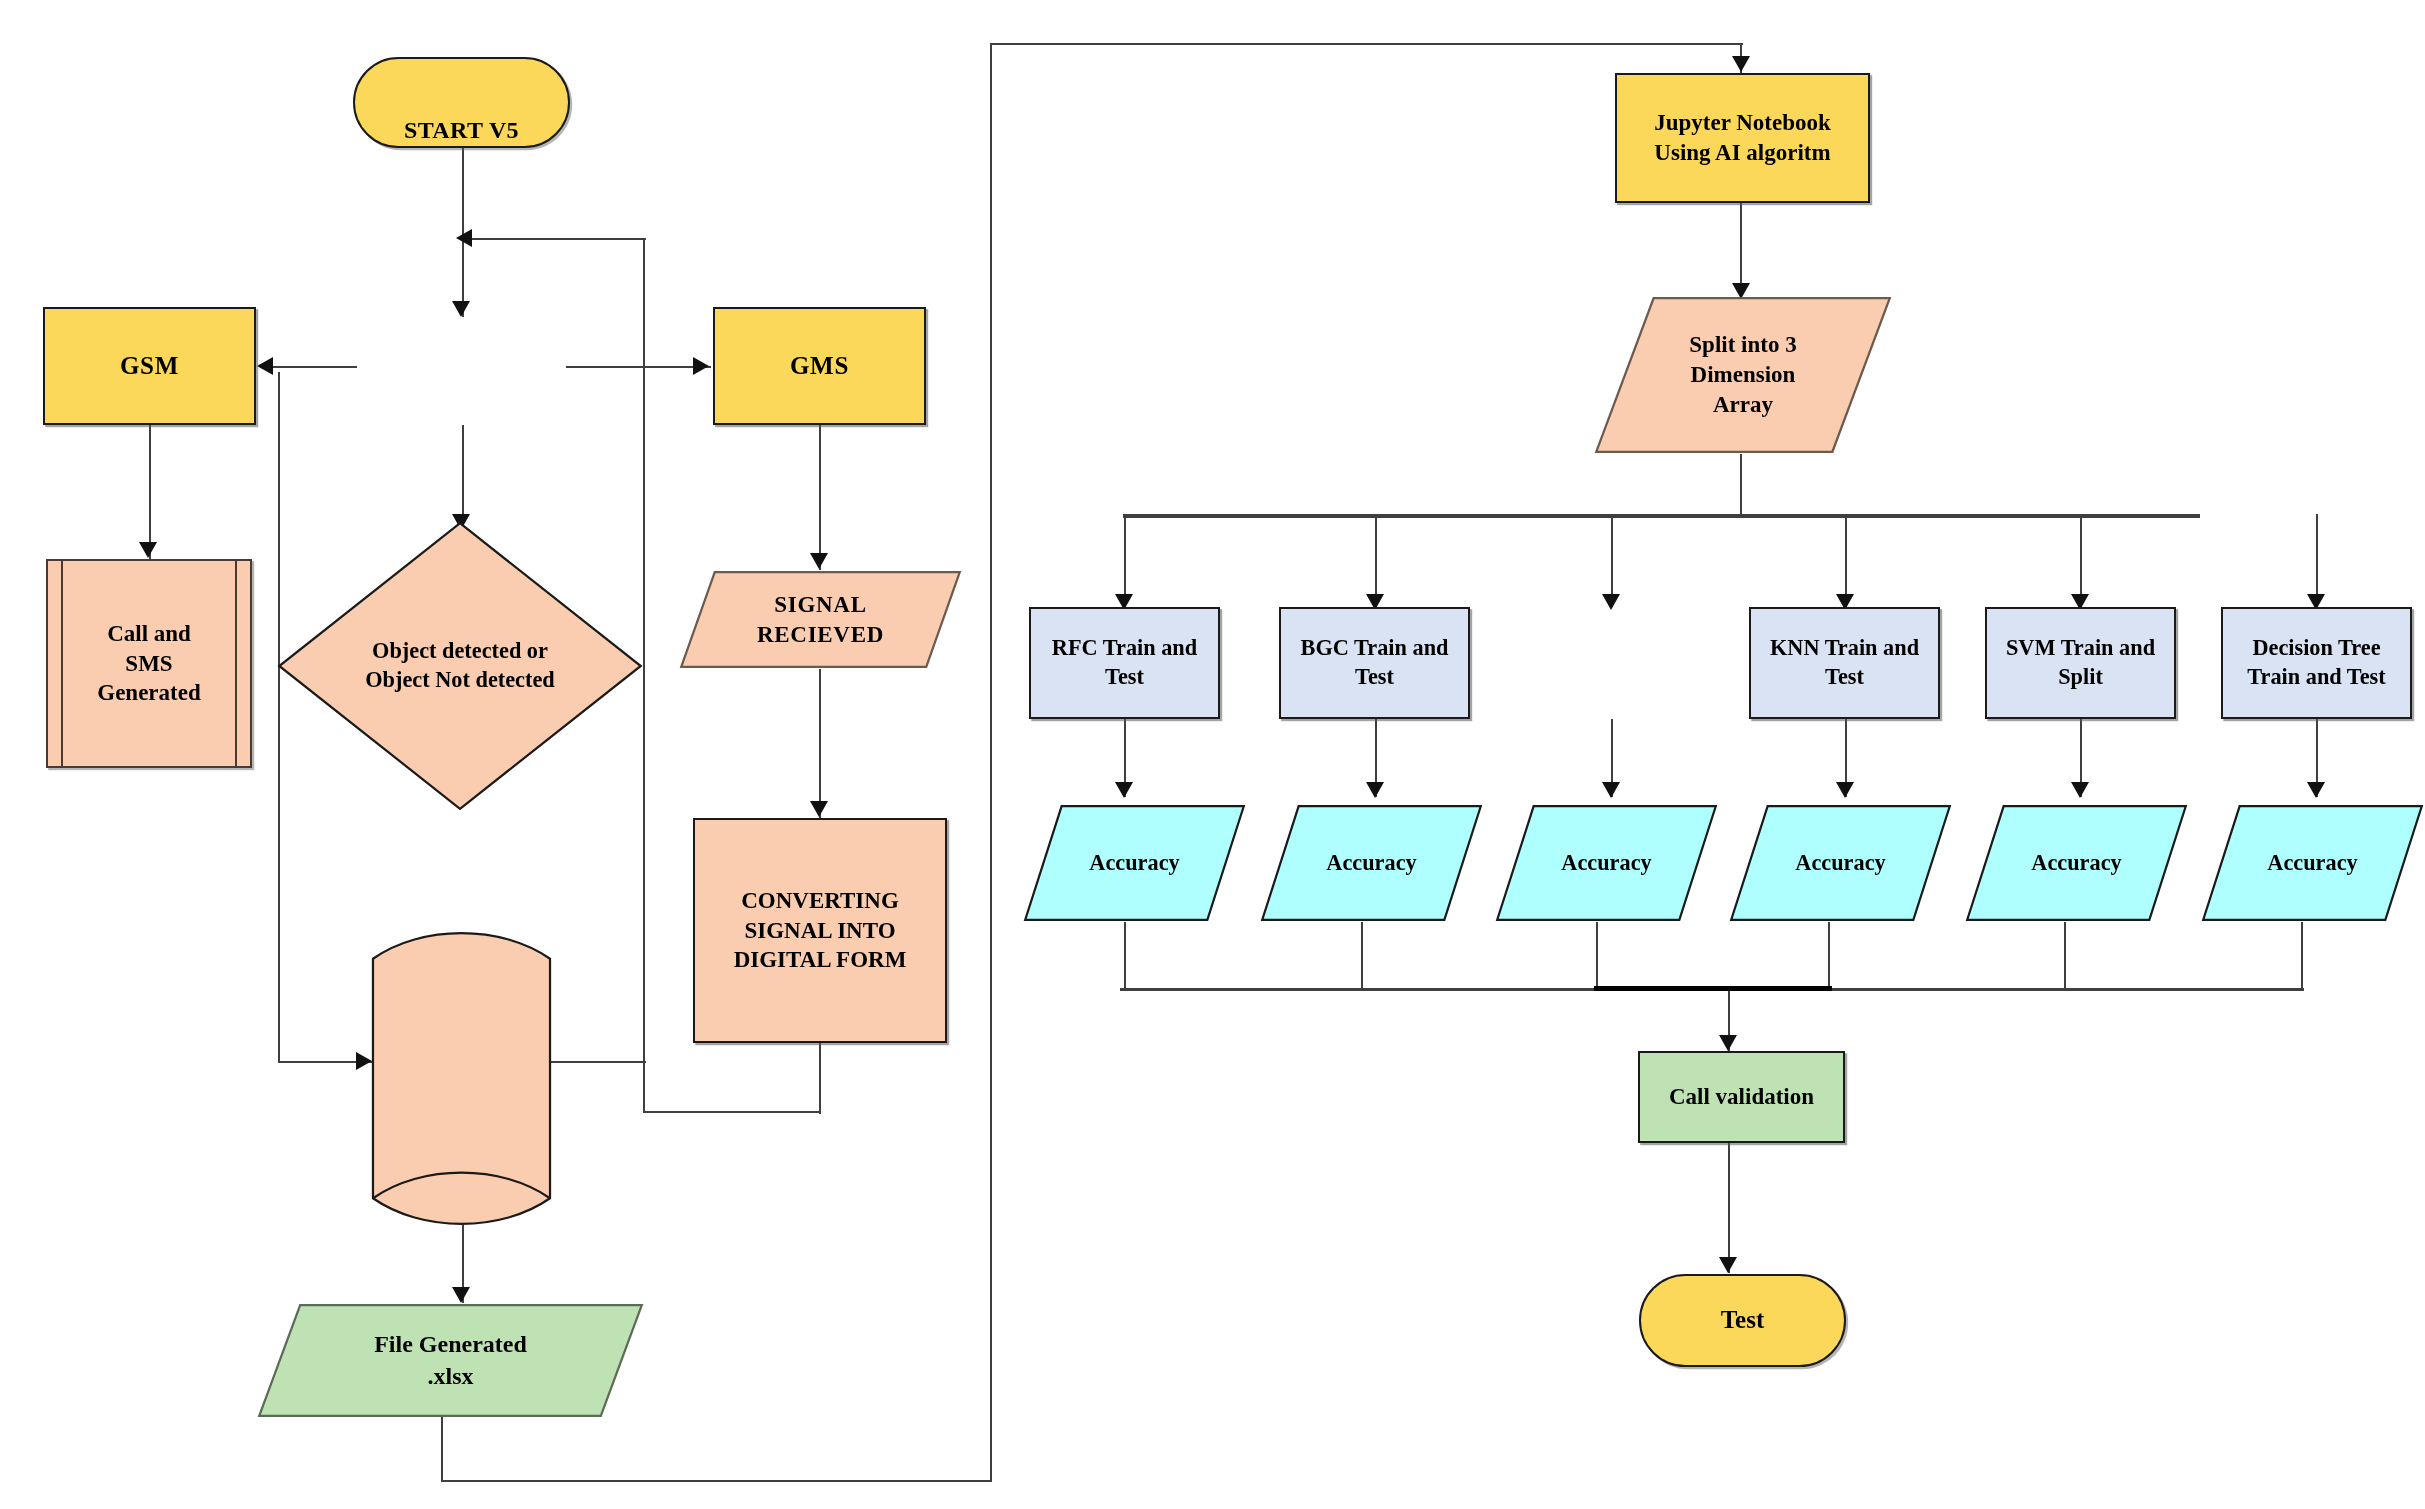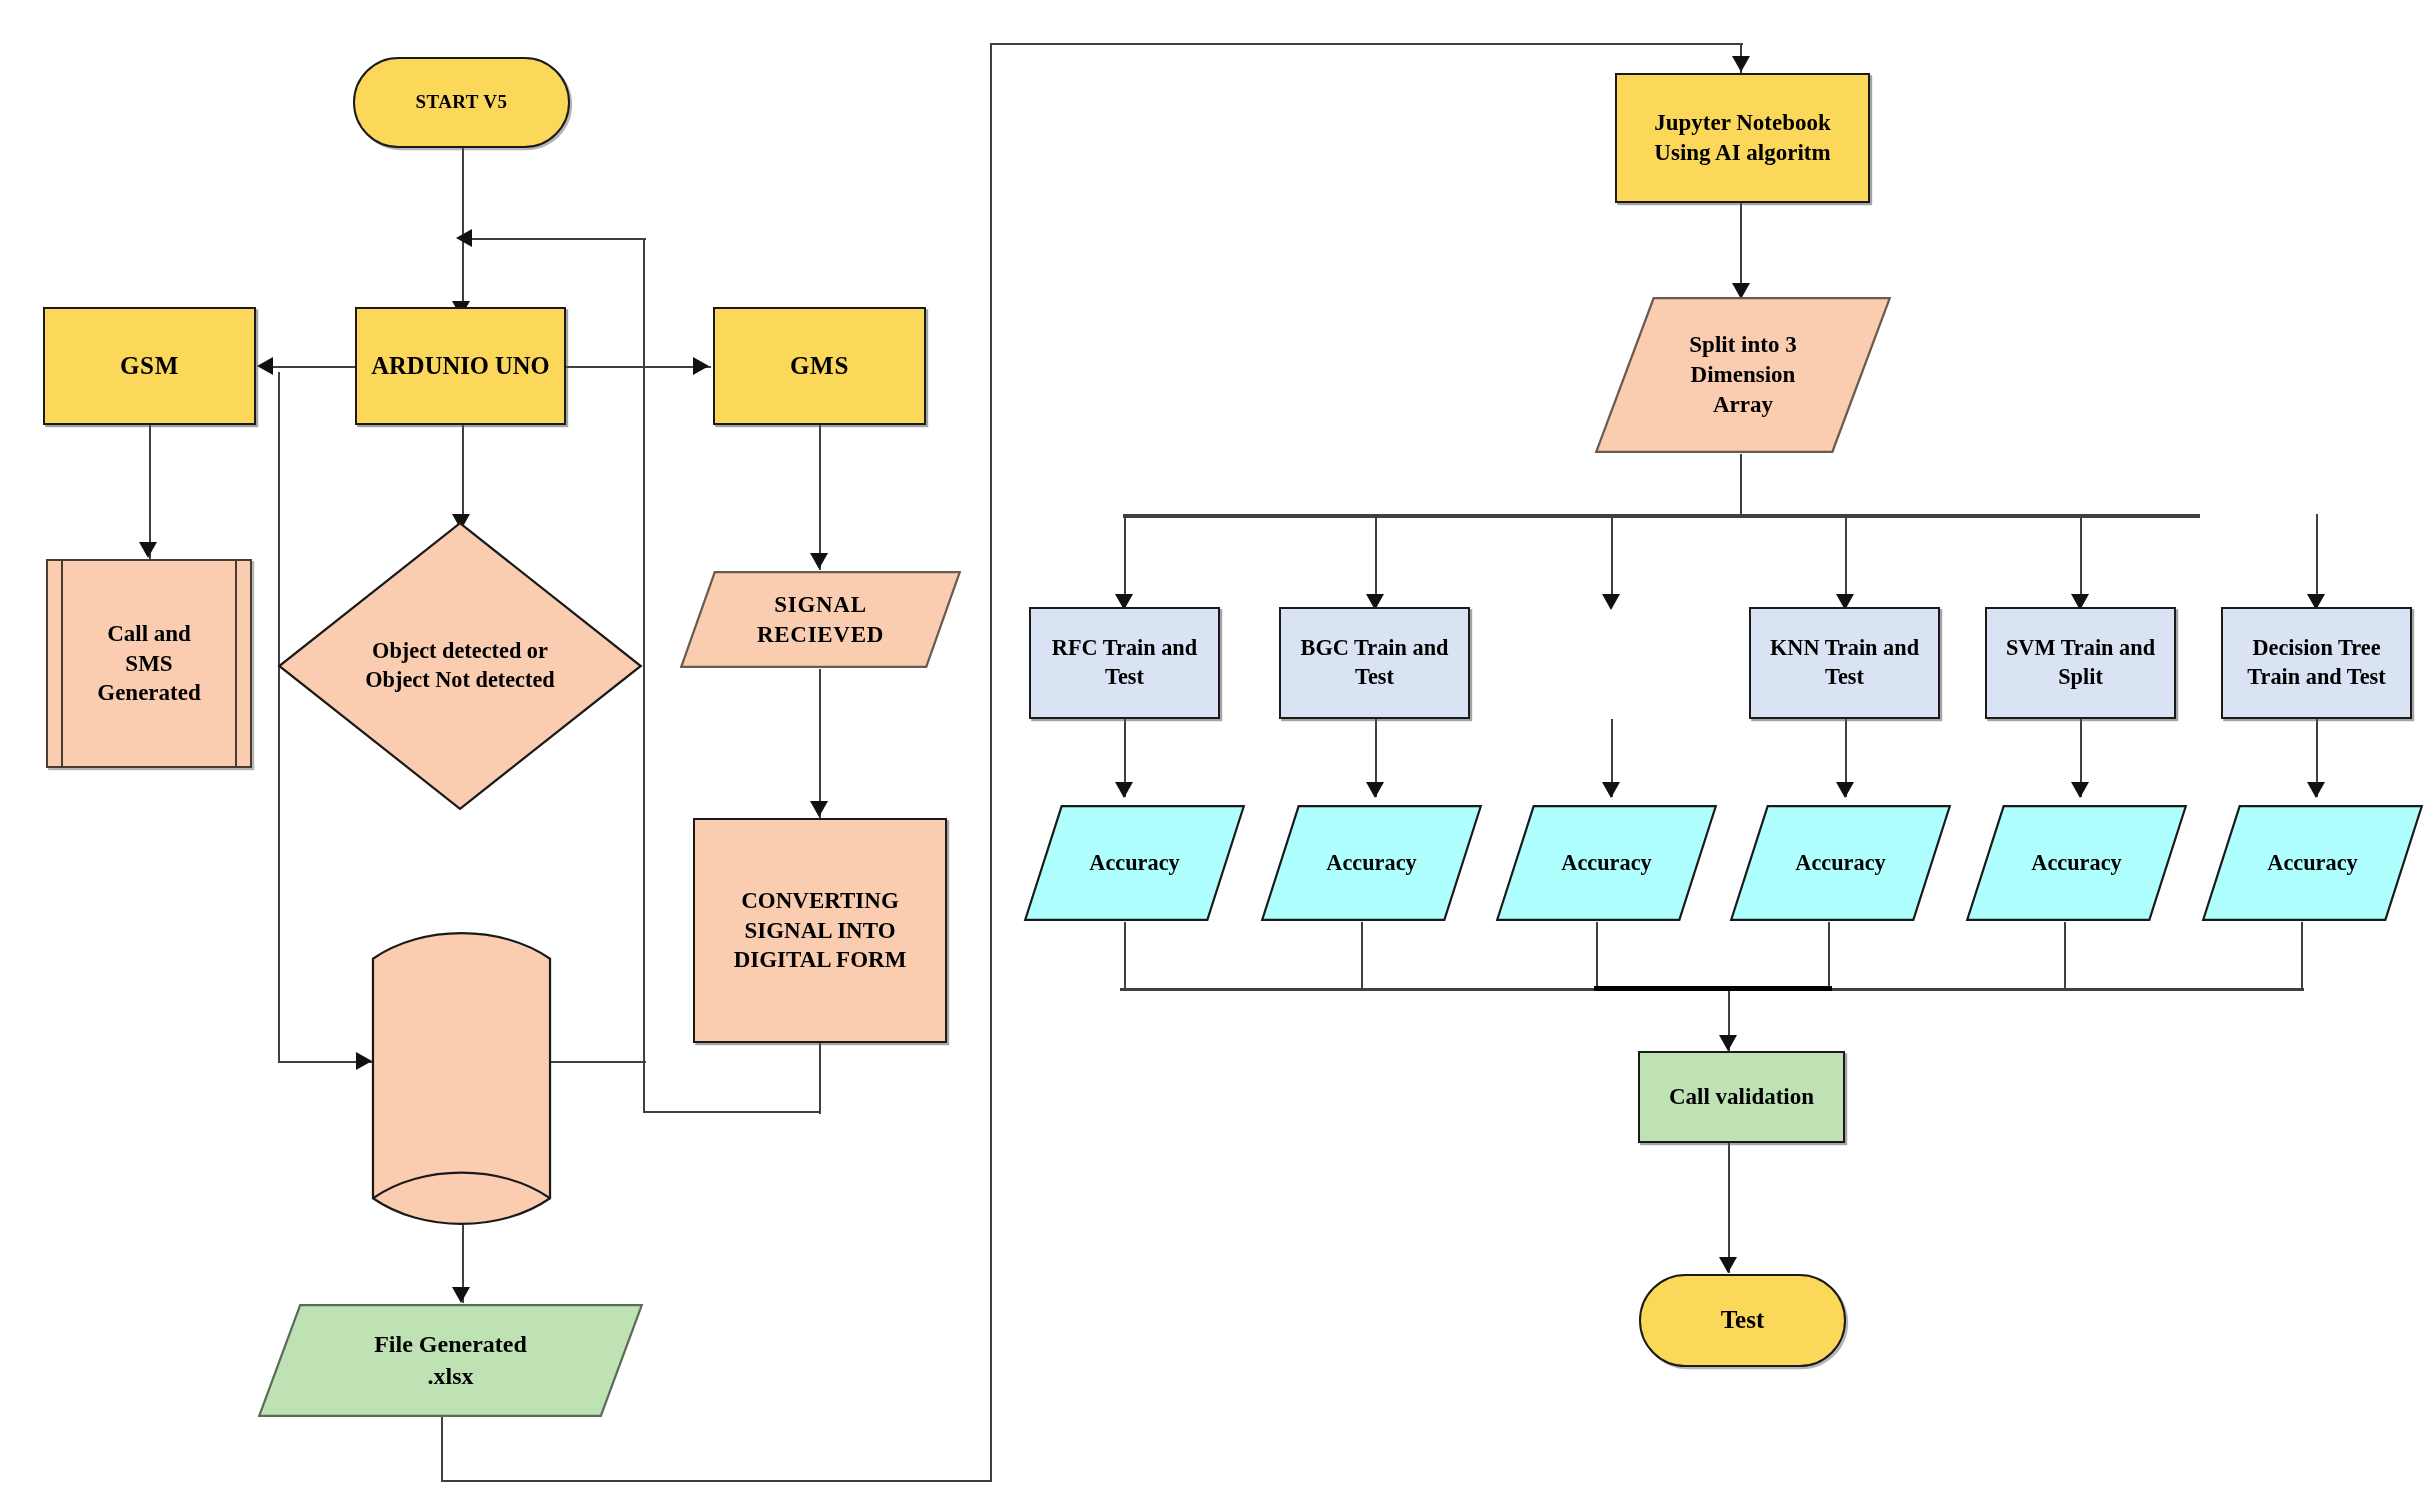--- a/index.html
+++ b/index.html
@@ -171,31 +171,28 @@
   <div class="vline" style="left:2301px;top:922px;height:69px;"></div>
   <div class="hline" style="left:1120px;top:988px;width:1184px;height:3px;"></div>
   <div class="thickbar" style="left:1594px;top:986px;width:238px;"></div>
 
   <div class="vline" style="left:1728px;top:988px;height:63px;"></div>
   <div class="arrow down" style="left:1719px;top:1035px;"></div>
 
   <div class="vline" style="left:1728px;top:1143px;height:130px;"></div>
   <div class="arrow down" style="left:1719px;top:1257px;"></div>
 
-  <div class="node terminator" style="left:353px;top:57px;width:217px;height:91px;background:#FCD85A;font-size:19px;letter-spacing:0.4px;">
+  <div class="node terminator" style="left:353px;top:57px;width:217px;height:91px;background:#FCD85A;font-size:24px;letter-spacing:0.4px;align-items:flex-end;">
     <span class="lbl">START V5</span>
   </div>
 
   <div class="node rect" style="left:43px;top:307px;width:213px;height:118px;background:#FCD85A;font-size:25px;letter-spacing:0.7px;">
     <span class="lbl">GSM</span>
   </div>
 
-  <div class="node rect" style="left:355px;top:307px;width:211px;height:118px;background:#FCD85A;font-size:24.6px;">
-    <span class="lbl">ARDUNIO UNO</span>
-  </div>
 
   <div class="node predef" style="left:46px;top:559px;width:206px;height:209px;background:#FACDB0;font-size:23px;">
     <span class="bar-l"></span>
     <span class="bar-r"></span>
     <span class="lbl">Call and
 SMS
 Generated</span>
   </div>
 
   <div class="node rect" style="left:713px;top:307px;width:213px;height:118px;background:#FCD85A;font-size:25px;letter-spacing:0.7px;">

